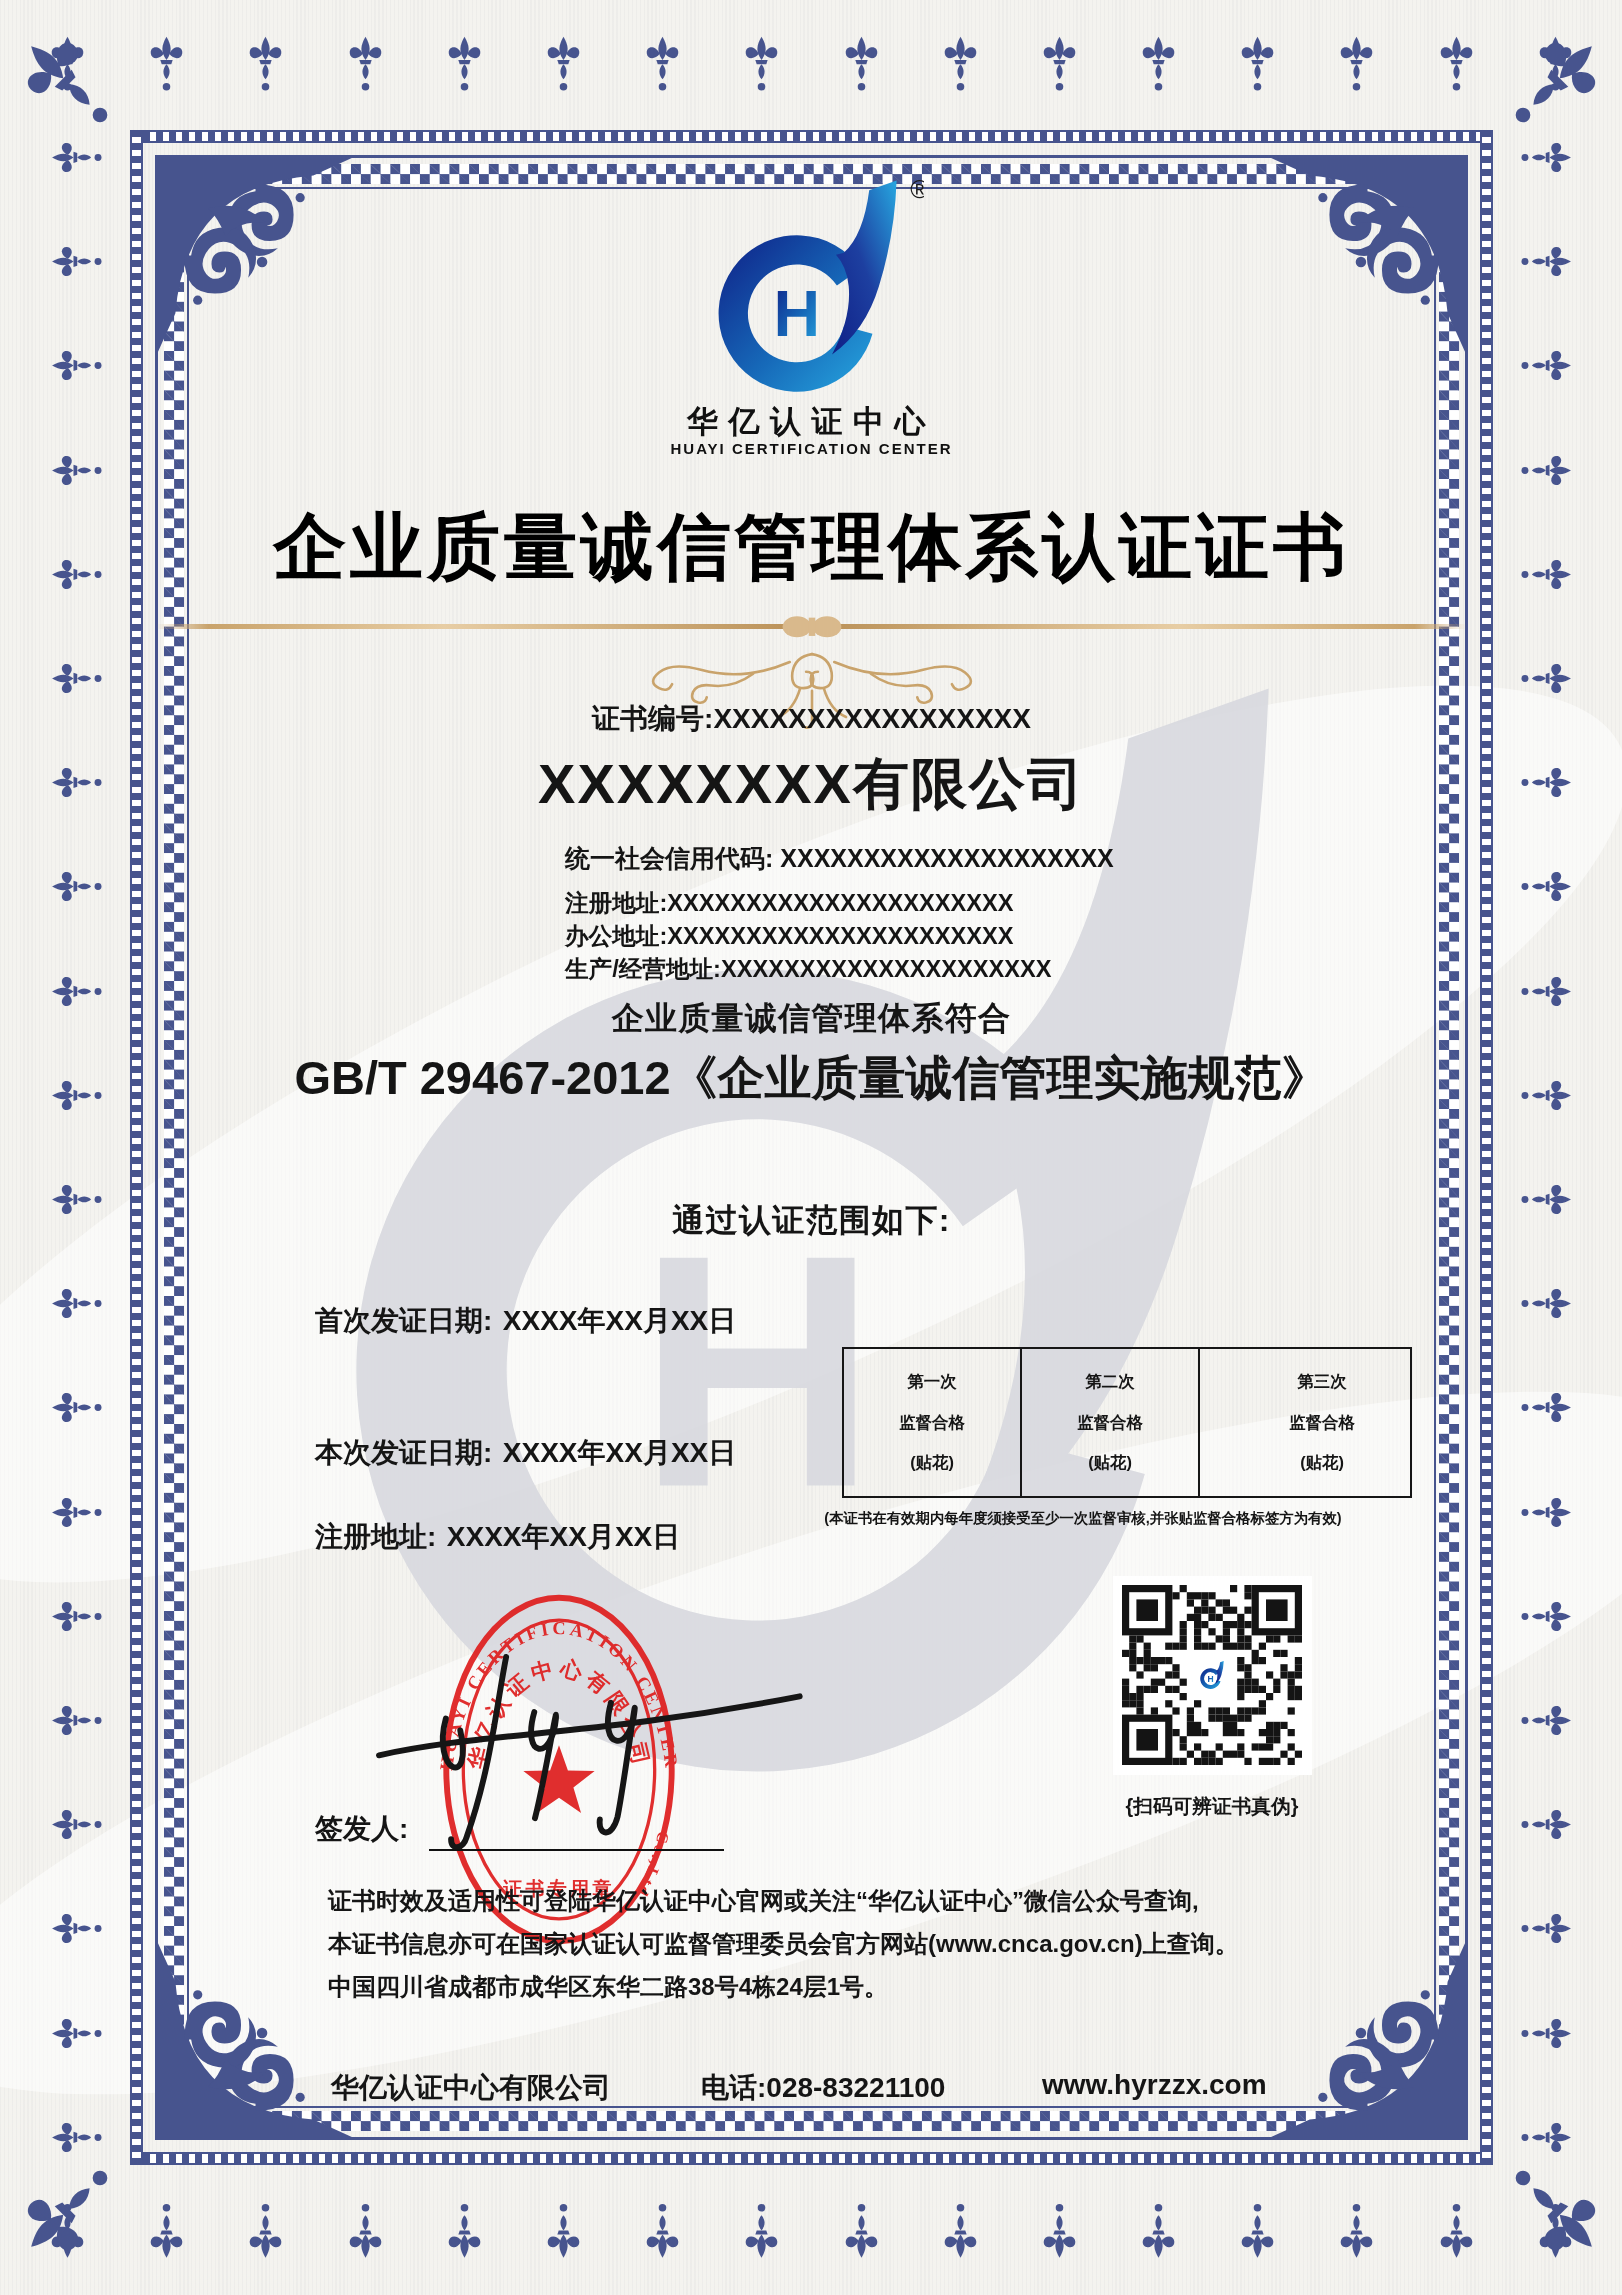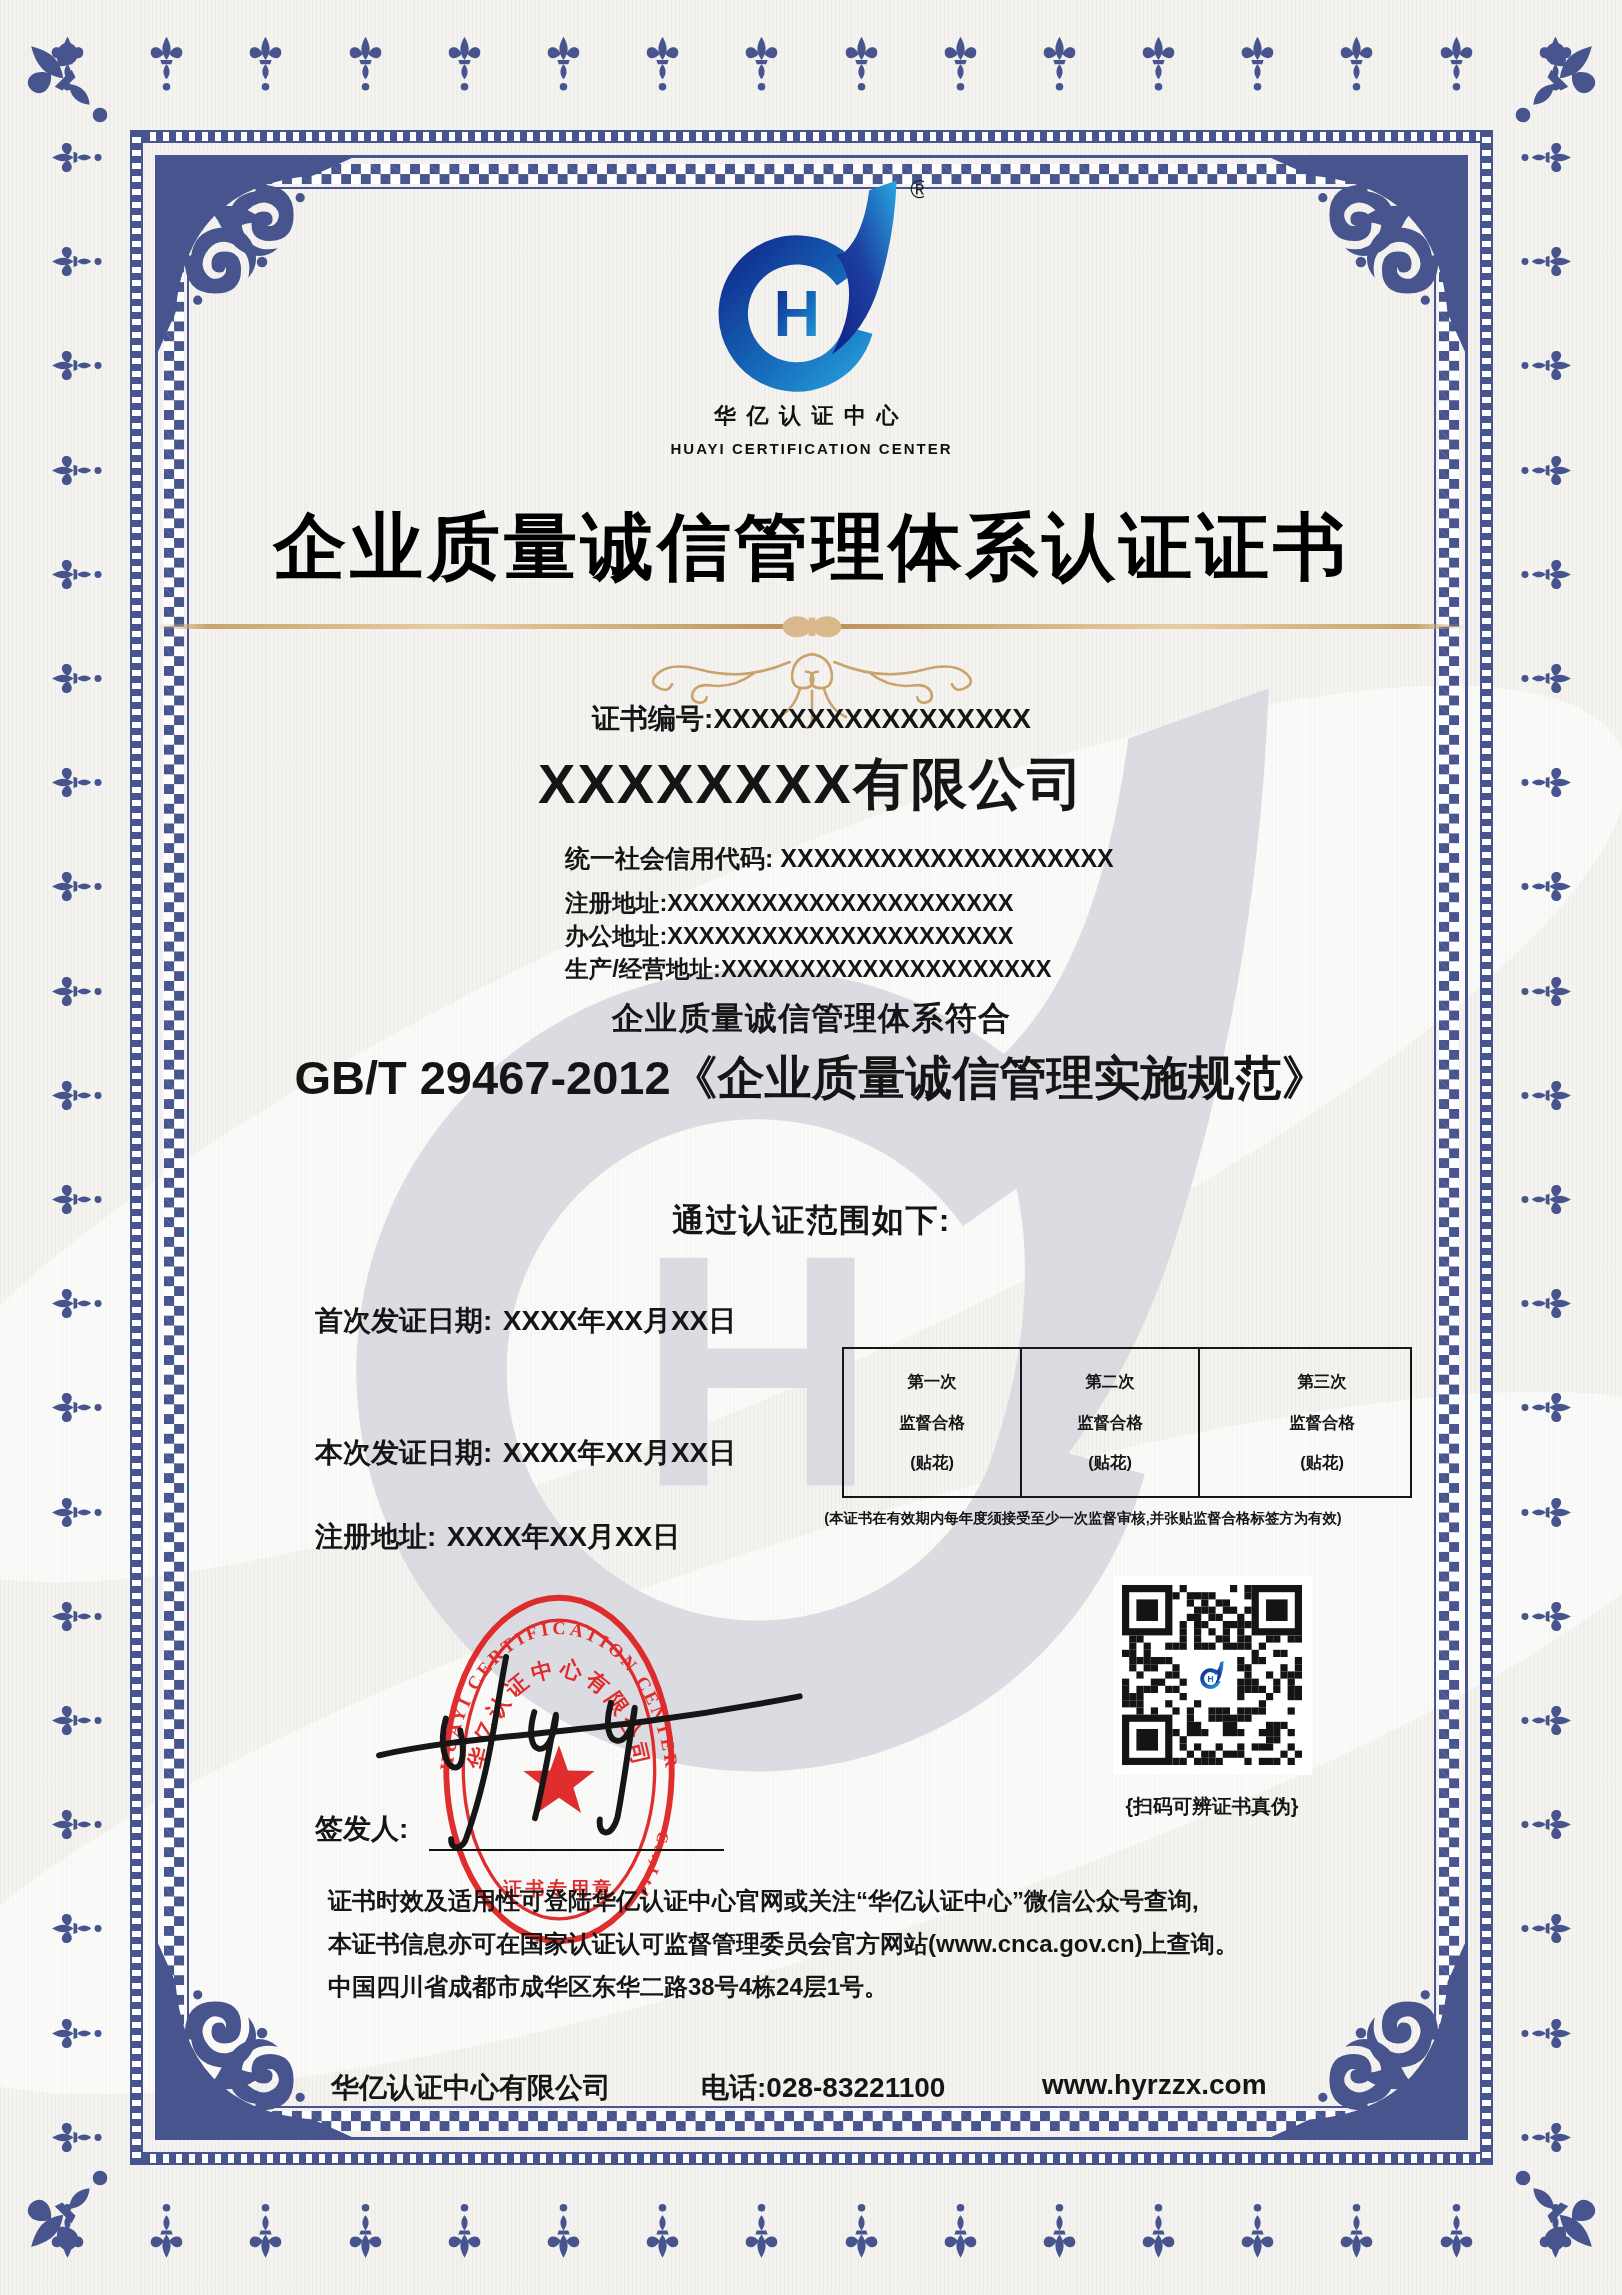--- a/index.html
+++ b/index.html
@@ -31,21 +31,21 @@
       linear-gradient(45deg,#47548e 25%,rgba(0,0,0,0) 25% 75%,#47548e 75%),
       linear-gradient(45deg,#47548e 25%,rgba(0,0,0,0) 25% 75%,#47548e 75%);
     background-size:19.7px 19.7px;background-position:0 0,9.8px 9.8px;}
   .dia-h{left:164px;right:164px;height:19.7px;}
   .dia-v{top:164px;bottom:164px;width:19.7px;}
   .corner-orn{z-index:5;width:197px;height:197px;}
 
   
   .content{position:absolute;inset:0;z-index:6;}
   .cline{position:absolute;left:50%;transform:translateX(-50%);white-space:nowrap;}
-  .logo-zh{font-size:22px;font-weight:bold;letter-spacing:10.5px;color:#111;}
+  .logo-zh{font-size:31px;font-weight:bold;letter-spacing:10.5px;color:#111;}
   .logo-en{font-size:15px;font-weight:bold;letter-spacing:2px;color:#111;}
   .title{font-size:73px;font-weight:900;letter-spacing:3.9px;color:#000000;}
   .gold-line{position:absolute;left:156px;top:624px;width:1311px;height:4.6px;
     background:linear-gradient(90deg,rgba(201,163,107,0) 0%,#c9a36b 4%,#e7cda4 22%,#b98f55 50%,#e7cda4 78%,#c9a36b 96%,rgba(201,163,107,0) 100%);}
   .cert-no{font-size:28px;font-weight:bold;}
   .company{font-size:56px;font-weight:800;letter-spacing:2px;}
   .info-block{position:absolute;left:565px;top:842px;}
   .info-line1{font-size:25px;font-weight:bold;margin-bottom:11.8px;}
   .info-line{font-size:23.6px;font-weight:bold;line-height:33px;}
   .conform1{font-size:32px;font-weight:bold;letter-spacing:1.3px;}

